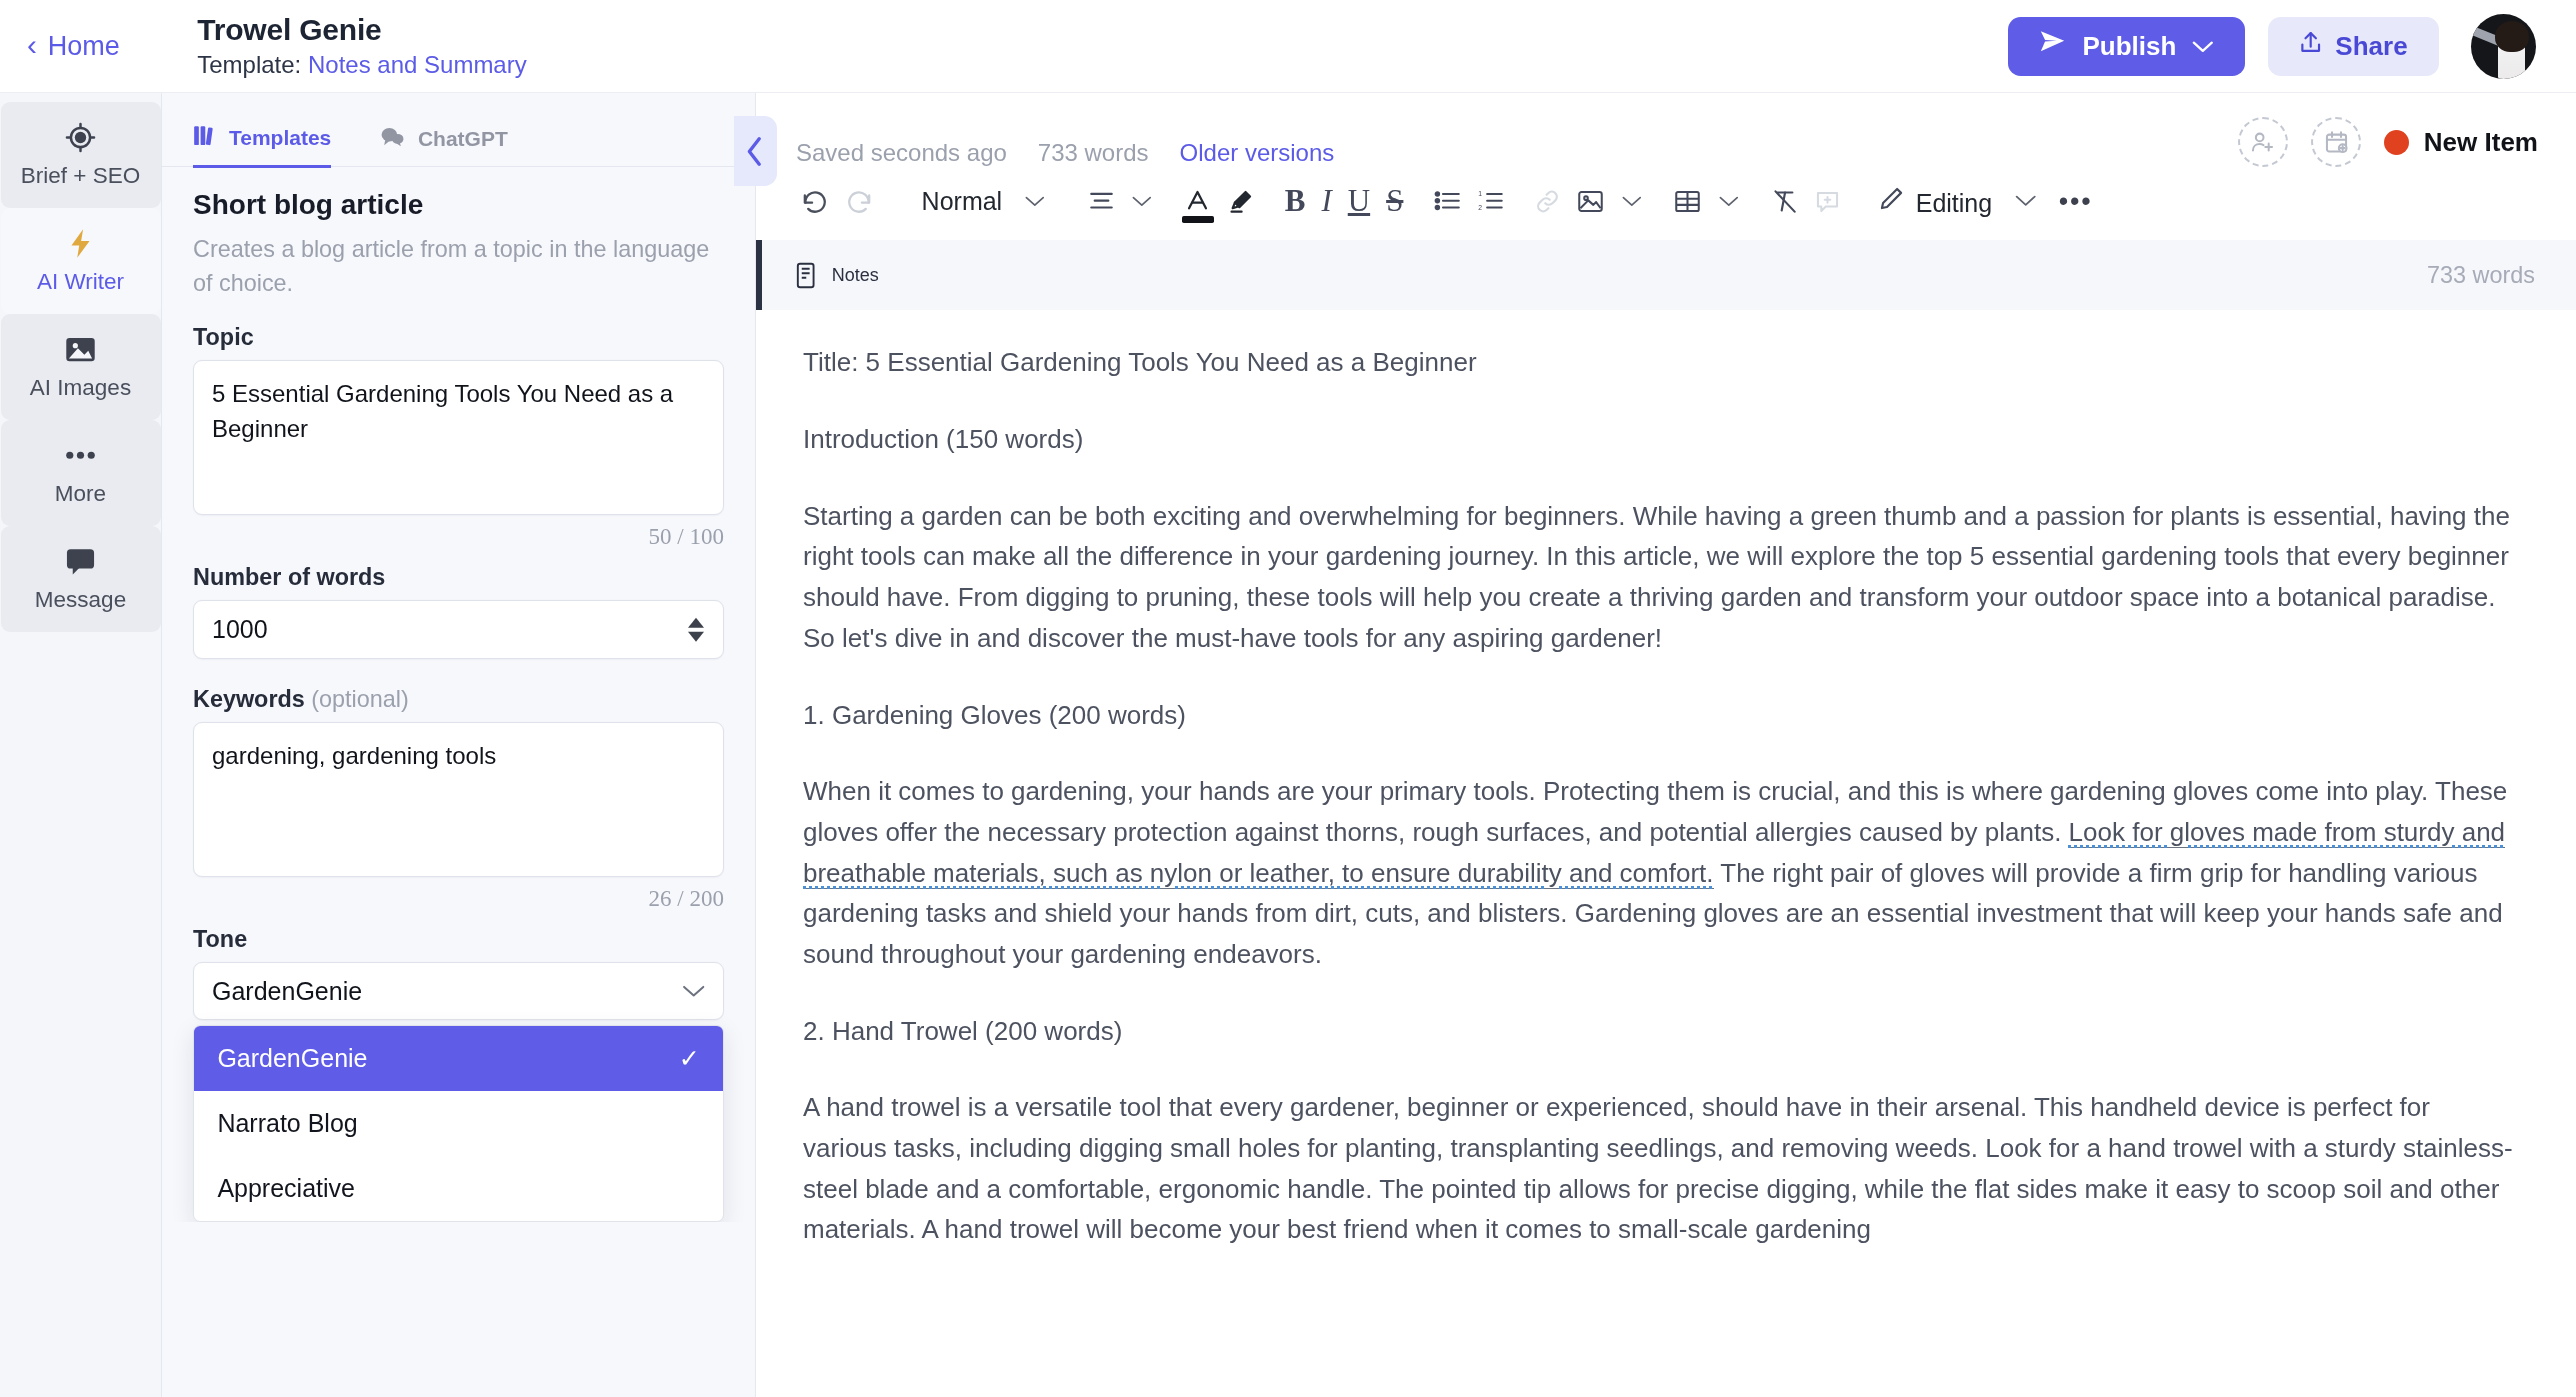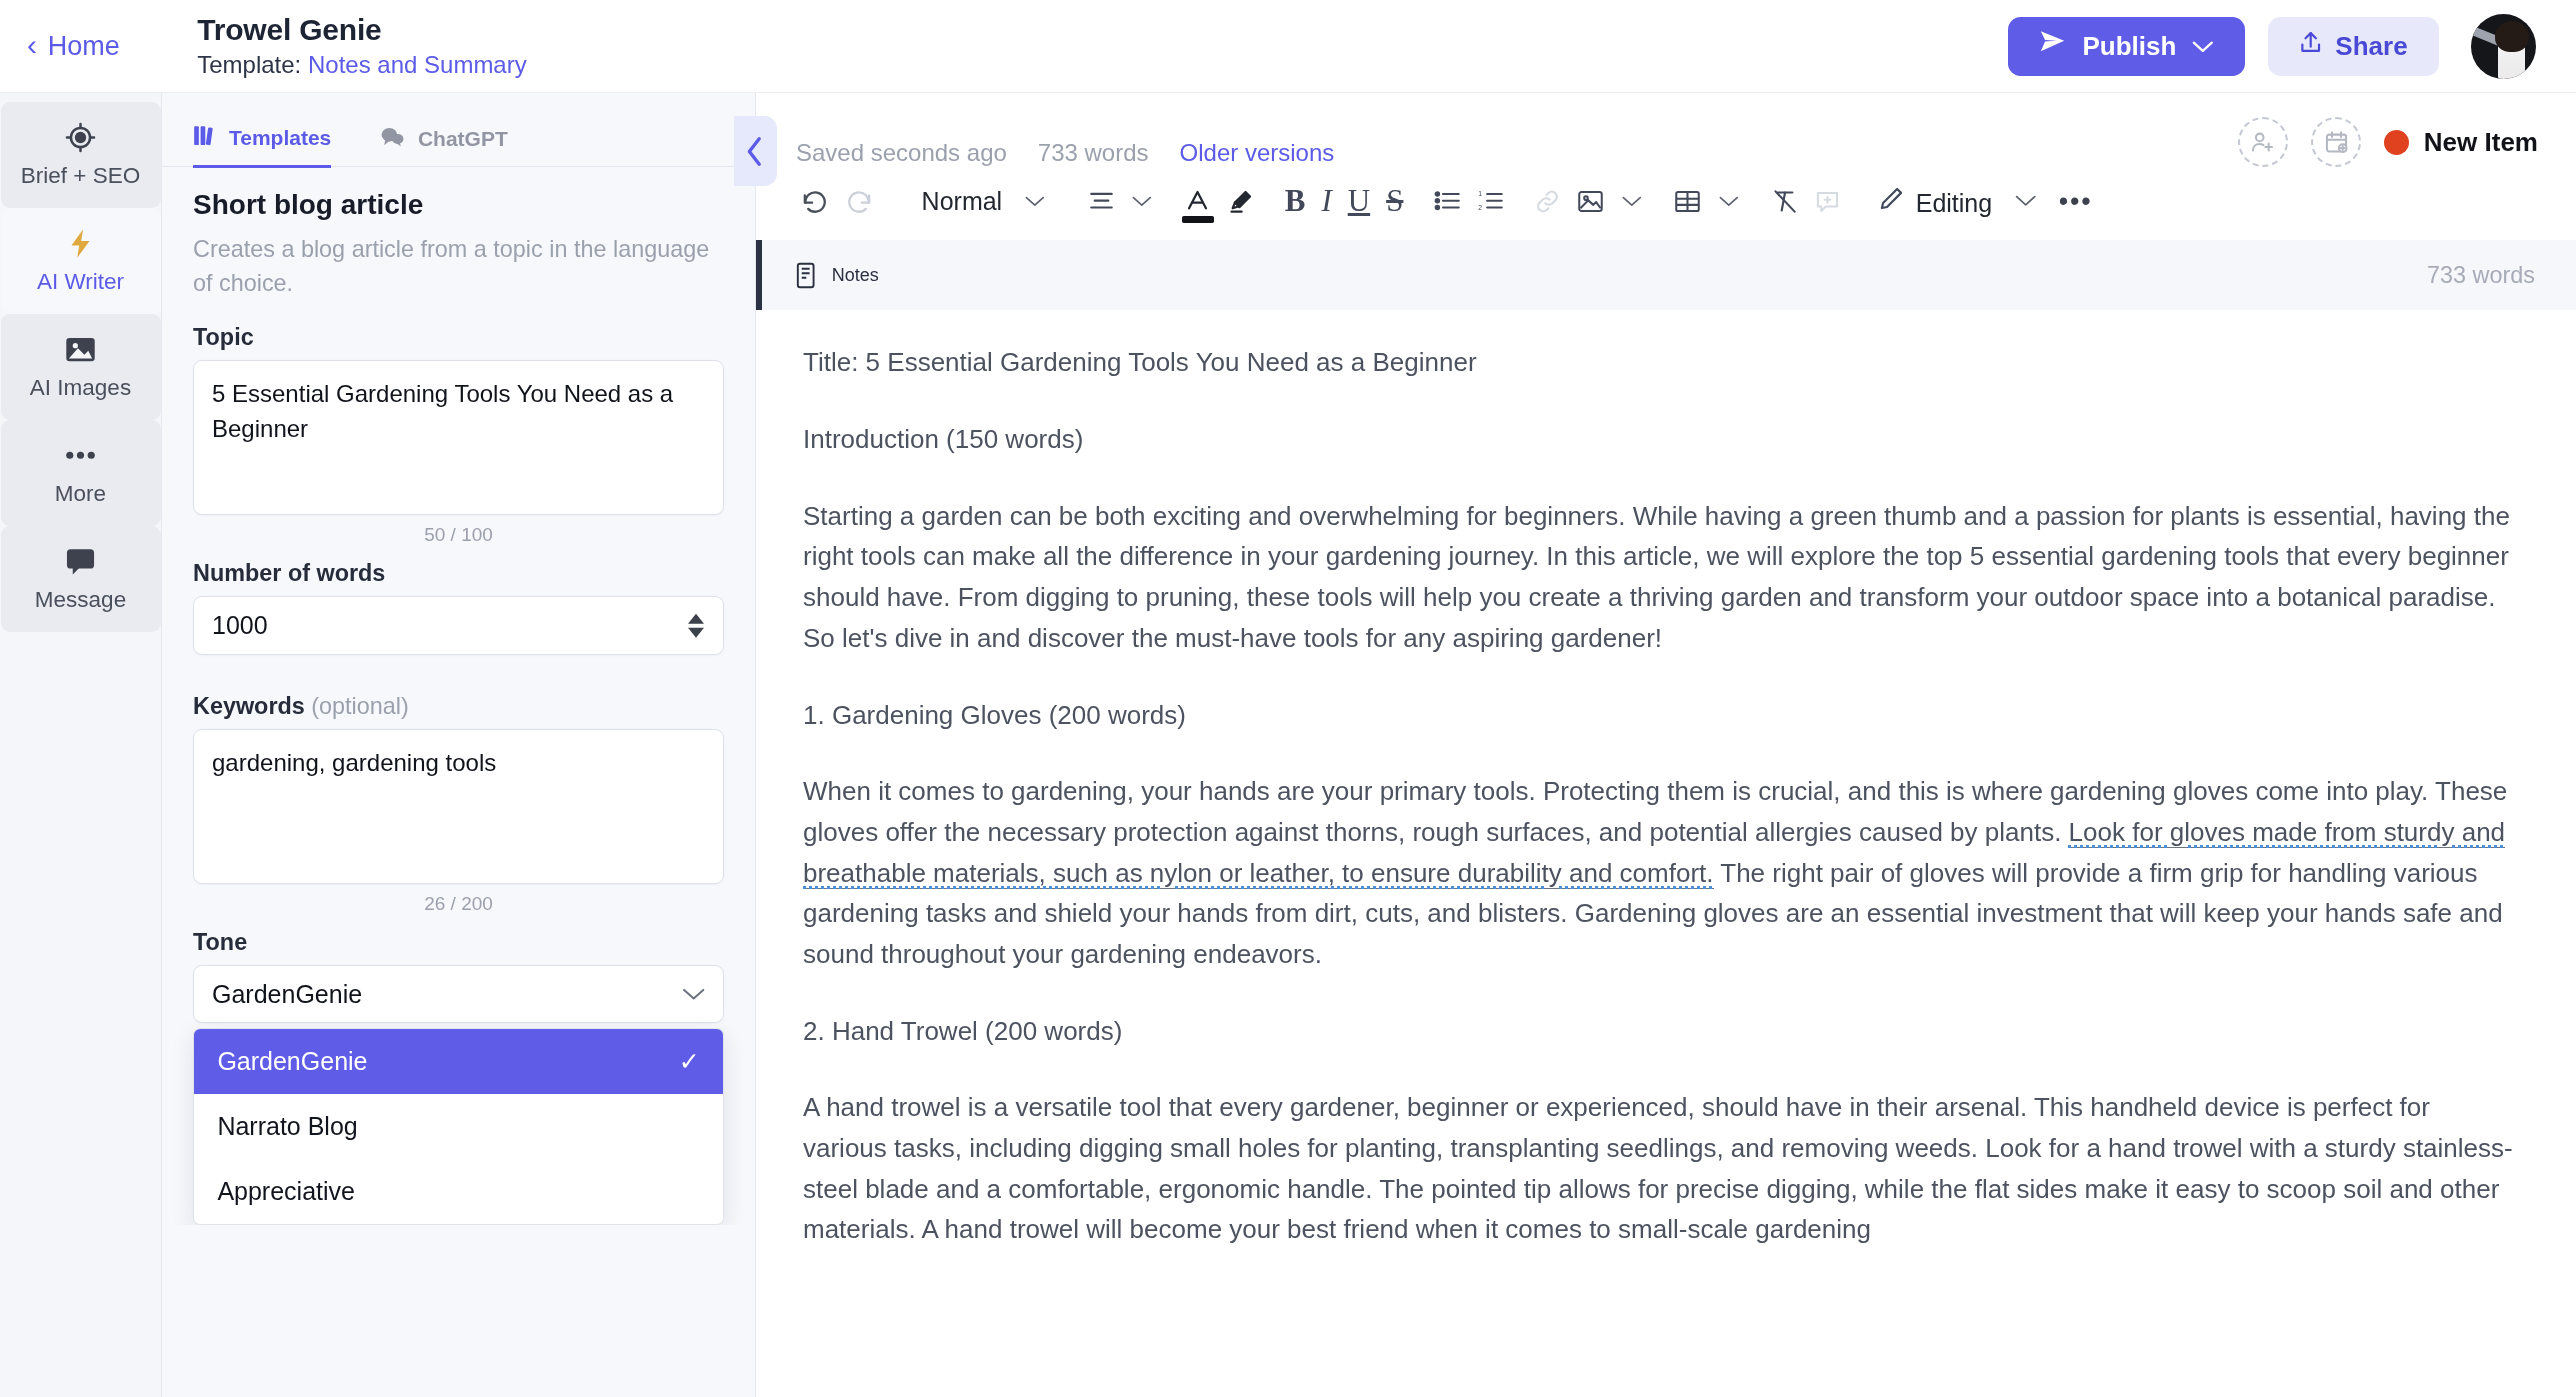--- a/index.html
+++ b/index.html
@@ -96,27 +96,27 @@
   .tpl-desc { font-size: 23.4px; line-height: 1.45; color: #9ba0ad; margin-bottom: 23.4px; }
   .f-label { font-size: 23.4px; color: #262c3a; margin-bottom: 9px; font-weight: 600; }
   .f-label .opt { color: #9ba0ad; font-weight: 400; }
   .f-area {
     width: 100%; background: #fff; border: 0.9px solid #dfe2ea; border-radius: 9px;
     font-family: "Liberation Sans", sans-serif; font-size: 24px; color: #10131a;
     padding: 16px 18px; line-height: 1.42; resize: none; outline: none;
     box-shadow: 0 0.9px 1.8px rgba(16,24,40,.04);
   }
   .f-area.big { height: 155px; }
-  .f-counter { text-align: center; font-size: 19px; color: #9ba0ad; margin: 5.4px 0 14.4px 0; }
+  .f-counter { text-align: right; font-size: 23px; color: #9ba0ad; margin: 5.4px 0 14.4px 0; font-family: Liberation Serif, serif; }
   .f-num {
     width: 100%; height: 59px; background:#fff; border: 0.9px solid #dfe2ea; border-radius: 9px;
     font-family: "Liberation Sans", sans-serif; font-size: 25px; color: #10131a;
     padding: 0 18px; outline:none; box-shadow: 0 0.9px 1.8px rgba(16,24,40,.04);
   }
-  .numwrap { position: relative; margin-bottom: 38px; }
+  .numwrap { position: relative; margin-bottom: 27px; }
   .spinner { position: absolute; right: 20px; top: 50%; transform: translateY(-50%);
     display: flex; flex-direction: column; gap: 4.5px; cursor: pointer; }
   .spin-up, .spin-dn { width: 0; height: 0; border-left: 8px solid transparent;
      border-right: 8px solid transparent; }
   .spin-up { border-bottom: 10px solid #3d414c; }
   .spin-dn { border-top: 10px solid #3d414c; }
   .f-select {
     width: 100%; height: 58px; background: #fff; border: 0.9px solid #dfe2ea; border-radius: 9px;
     display: flex; align-items: center; padding: 0 18px; font-size: 25px; color: #10131a;
     cursor: pointer; box-shadow: 0 0.9px 1.8px rgba(16,24,40,.04);

